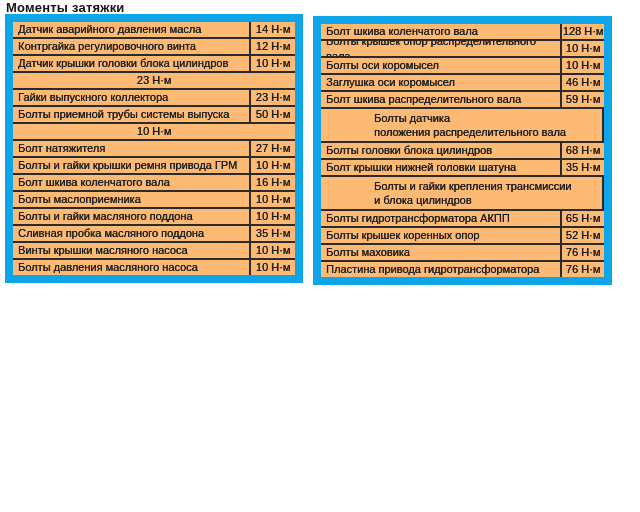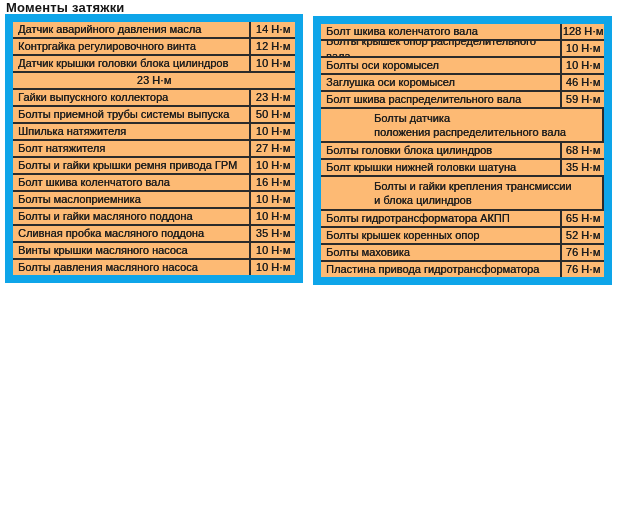--- a/index.html
+++ b/index.html
@@ -90,21 +90,20 @@
     </div>
     <div class="row">
       <div class="cell name">Гайки выпускного коллектора</div>
       <div class="cell value">23 Н·м</div>
     </div>
     <div class="row">
       <div class="cell name">Болты приемной трубы системы выпуска</div>
       <div class="cell value">50 Н·м</div>
     </div>
     <div class="row">
-      <div class="cell name">Шпилька натяжителя</div>
       <div class="cell value">10 Н·м</div>
     </div>
     <div class="row">
       <div class="cell name">Болт натяжителя</div>
       <div class="cell value">27 Н·м</div>
     </div>
     <div class="row">
       <div class="cell name">Болты и гайки крышки ремня привода ГРМ</div>
       <div class="cell value">10 Н·м</div>
     </div>

